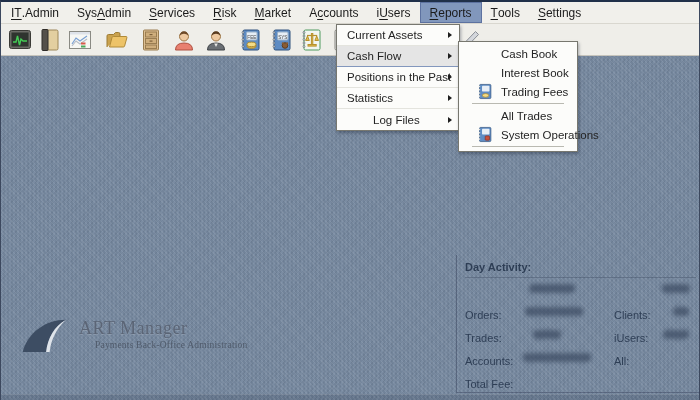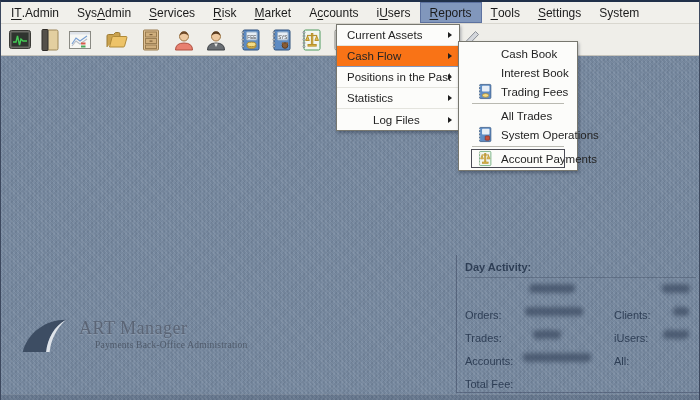--- a/index.html
+++ b/index.html
@@ -54,21 +54,21 @@
     font-size:11.5px; color:#242424; z-index:10;
   }
   .menu-main { left:335px; top:22px; width:124px; }
   .menu-sub  { left:457px; top:39px; width:120px; padding:2px 12px; z-index:11; }
 
   .menu-row {
     position:relative; height:21px; display:flex; align-items:center;
     padding-left:10px; border-bottom:1px solid #e4e4de; cursor:default; white-space:nowrap;
   }
   .menu-main .menu-row:last-child { border-bottom:none;padding-left:36px; }
-  .menu-row.hl { background:#f97316; border-bottom-color:#8397bd; }
+  .menu-row.hl { background:#e5e5e5; border-bottom-color:#8397bd; }
   .arrow {
     position:absolute; right:7px; top:50%; transform:translateY(-50%);
     width:0; height:0; border-left:4px solid #1e1e1e;
     border-top:3.5px solid transparent; border-bottom:3.5px solid transparent;
   }
 
   .sub-row {
     position:relative; height:19px; display:flex; align-items:center;
     padding-left:30px; cursor:default; white-space:nowrap; border:none;
   }
@@ -150,25 +150,20 @@
       </div>
     <div class="mitem">
         <span></span>
         <span class="ak">T</span>
         <span>ools</span>
       </div>
     <div class="mitem">
         <span></span>
         <span class="ak">S</span>
         <span>ettings</span>
-      </div>
-    <div class="mitem">
-        <span>System</span>
-        <span class="ak"></span>
-        <span></span>
       </div>
   </div>
 
   <div class="toolbar">
     <div class="tbtn" style="left:6px">
       <svg viewBox="0 0 24 24">
           <rect x="1.5" y="2.5" width="21" height="18" rx="2" fill="#6b6b66" stroke="#3a3a36"></rect>
           <rect x="3.5" y="4.5" width="17" height="14" fill="#2f342f"></rect>
           <polyline points="5,14 8,14 9.5,8 11.5,17 13,11 15,13 19,13" fill="none" stroke="#44cc55" stroke-width="1.4"></polyline>
         </svg>
@@ -400,36 +395,15 @@
               <circle cx="5" cy="14" r="1.1"></circle>
               <circle cx="5" cy="18.5" r="1.1"></circle>
             </g>
             <rect x="8.5" y="4" width="10.5" height="8" rx="1" fill="#e7eef6"></rect>
             <rect x="13" y="14" width="6" height="6" rx="1" fill="#c8503c" stroke="#8a3226"></rect>
           </svg>
       </span>
       <span>System Operations</span>
     </div>
     <div class="menu-sep"></div>
-    <div class="sub-row focused">
-      <span class="mini">
-        <svg viewBox="0 0 24 24">
-            <rect x="5" y="2" width="16" height="20" rx="1.5" fill="#f2f6f0" stroke="#4e9a5e"></rect>
-            <g fill="#d8d8d4">
-              <circle cx="5" cy="5" r="1.1"></circle>
-              <circle cx="5" cy="9.5" r="1.1"></circle>
-              <circle cx="5" cy="14" r="1.1"></circle>
-              <circle cx="5" cy="18.5" r="1.1"></circle>
-            </g>
-            <g stroke="#b8922e" fill="#e3bc4e">
-              <rect x="12.3" y="5" width="1.6" height="12"></rect>
-              <rect x="9" y="17" width="8.2" height="1.8"></rect>
-              <path d="M8 7 h10.2" stroke-width="1.4" fill="none"></path>
-              <path d="M8.5 7.5 l-2 5 h4 z"></path>
-              <path d="M17.7 7.5 l-2 5 h4 z"></path>
-            </g>
-          </svg>
-      </span>
-      <span>Account Payments</span>
-    </div>
   </div>
 
 </div>
 
 </body></html>

